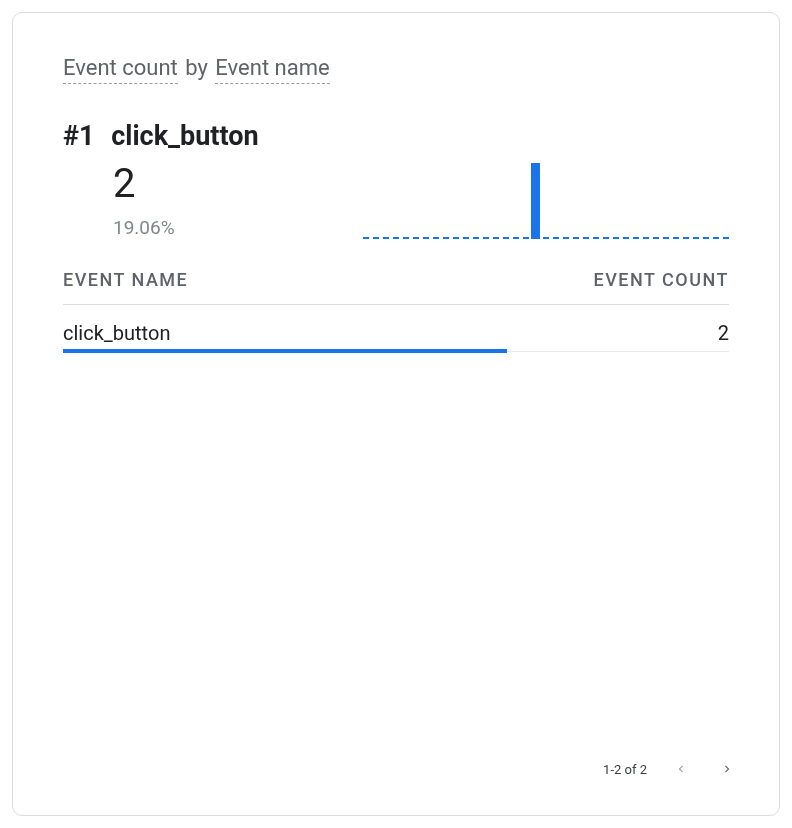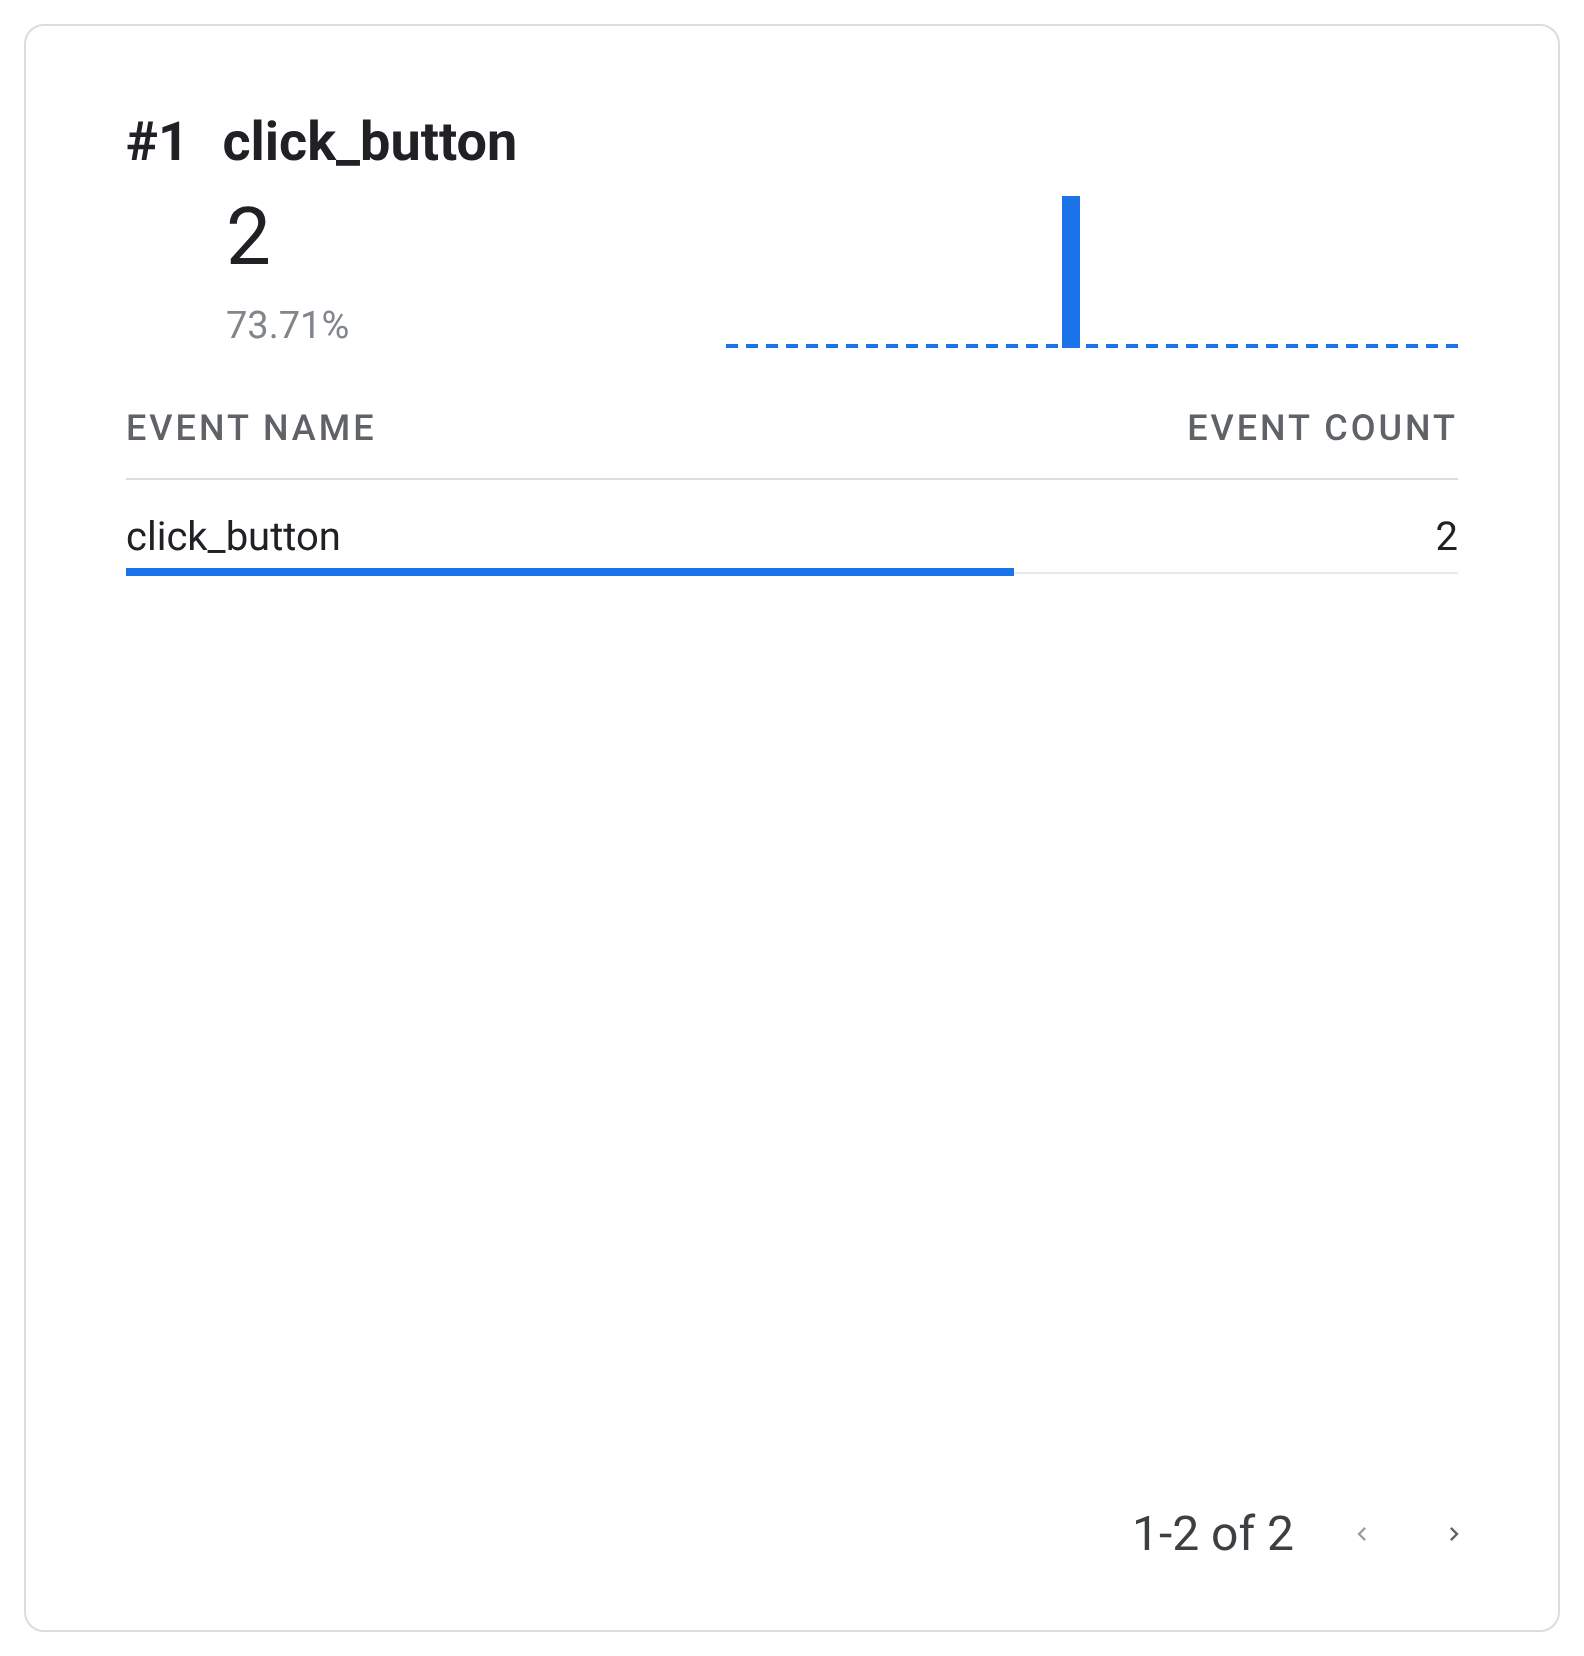--- a/index.html
+++ b/index.html
@@ -117,46 +117,51 @@
     }
 
     
     .pagination {
       position: absolute;
       bottom: 34px;
       right: 40px;
       display: flex;
       align-items: center;
       gap: 22px;
-      font-size: 24px;
+      font-size: 13px;
       color: #3c4043;
     }
     .pagination .nav-icon {
       width: 24px; height: 24px;
       color: #9aa0a6;
       cursor: pointer;
       display: flex; align-items: center; justify-content: center;
     }
     .pagination .nav-icon.enabled { color: #5f6368; }
     .pagination svg { width: 14px; height: 22px; }
   </style>
 </head>
 <body>
 
 <div class="card">
 
+  <div class="title">
+    <span class="dim-select">Event count</span>
+    <span class="by">by</span>
+    <span class="dim-select">Event name</span>
+  </div>
 
   <div class="highlight-row">
     <div class="highlight-left">
       <div class="rank-line">
         <span class="rank">#1</span>
         <span>click_button</span>
       </div>
       <div class="big-value">2</div>
-      <div class="percent">73.71%</div>
+      <div class="percent">19.06%</div>
     </div>
     <div class="sparkline">
       <div class="bar"></div>
       <div class="baseline"></div>
     </div>
   </div>
 
   <div class="table-header">
     <span>EVENT NAME</span>
     <span>EVENT COUNT</span>

